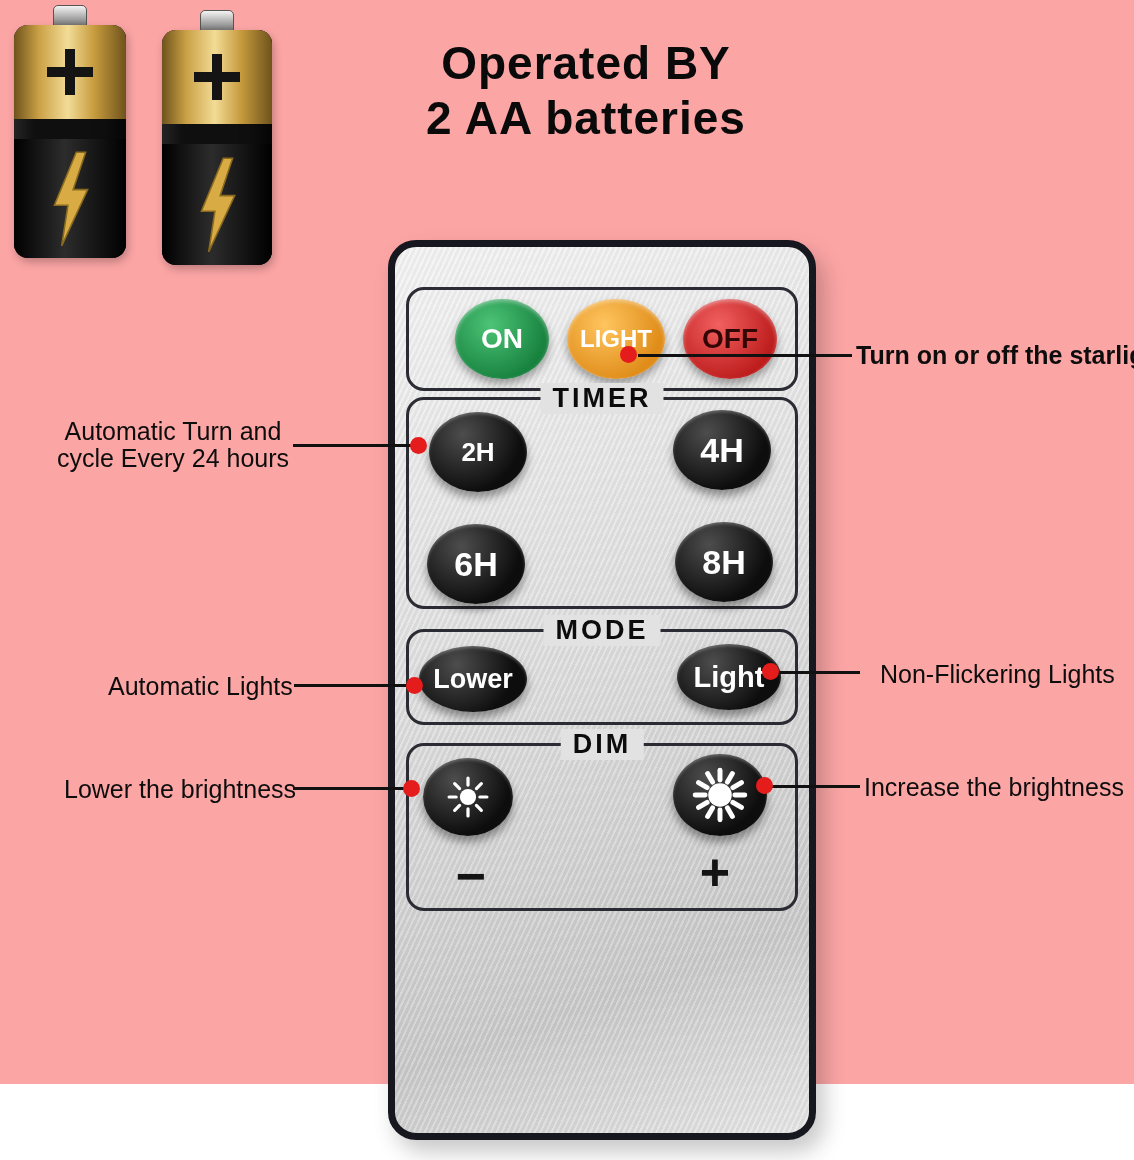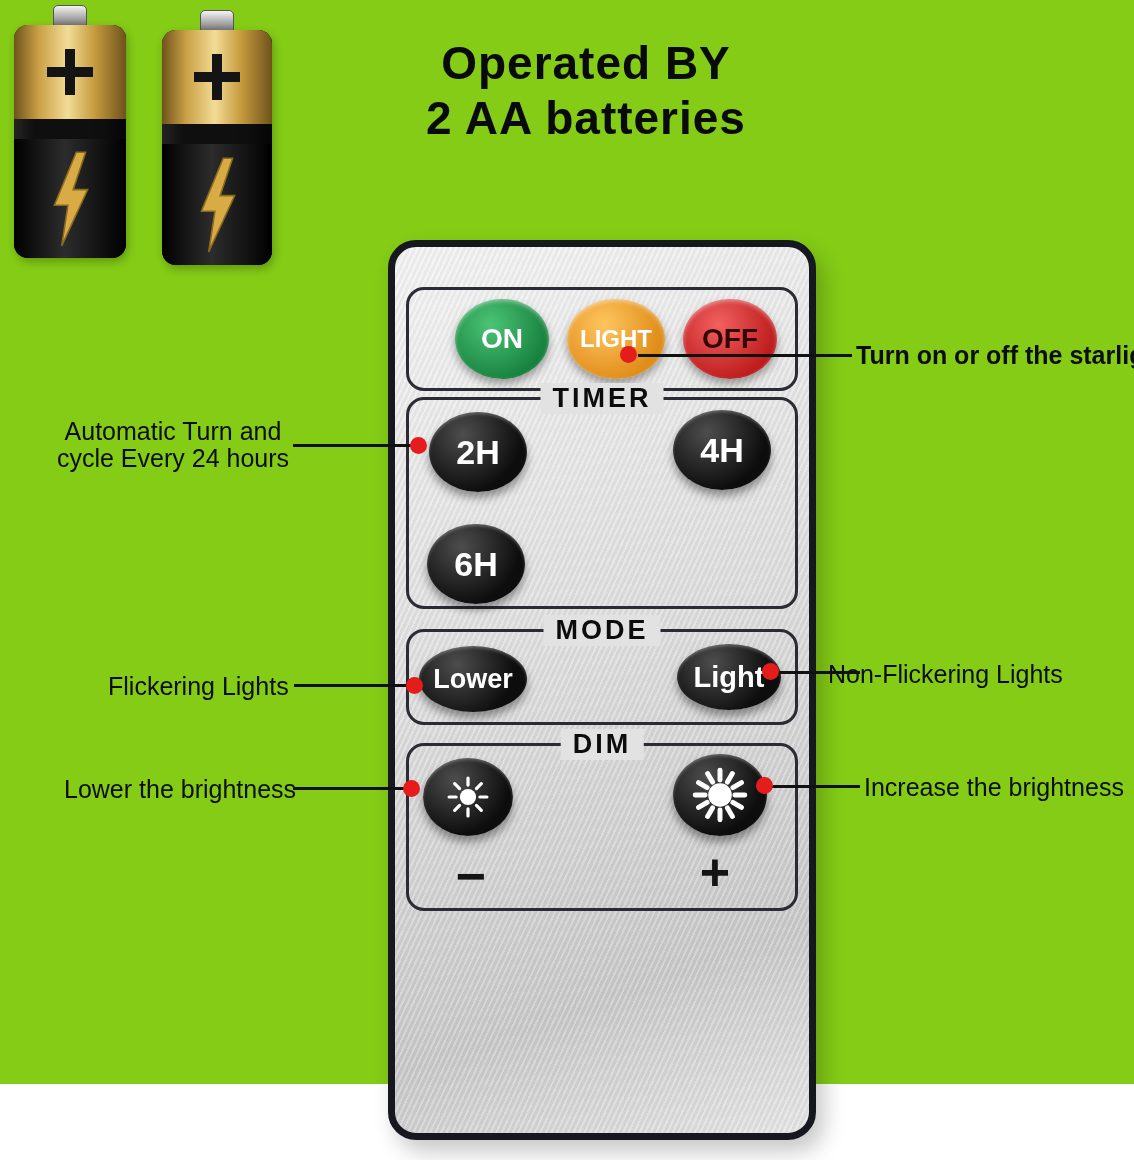--- a/index.html
+++ b/index.html
@@ -1,17 +1,17 @@
 <!DOCTYPE html>
 <html><head>
 <meta charset="utf-8">
 <style>
   html,body{margin:0;padding:0;background:#fff;}
   body{width:1134px;height:1160px;overflow:hidden;font-family:"Liberation Sans",sans-serif;color:#0d0d0d;}
-  .page{position:relative;width:1134px;height:1084px;background:#84cc16;}
+  .page{position:relative;width:1134px;height:1084px;background:#fca5a5;}
 
   
   .headline{position:absolute;left:408px;top:36px;width:356px;text-align:center;
             font-weight:bold;font-size:46px;line-height:55px;color:#0a0a0a;letter-spacing:1px;}
 
   
   .battery{position:absolute;}
   .battery .terminal{position:absolute;top:0;left:50%;transform:translateX(-50%);width:34px;height:22px;
       background:linear-gradient(180deg,#f4f4f4,#9a9a9a 70%,#6f6f6f);border:1px solid #555;
       border-radius:5px 5px 2px 2px;box-sizing:border-box;}
@@ -44,21 +44,21 @@
   .pbtn.light{width:98px;background:radial-gradient(circle at 38% 32%,#ffc55f,#df8c18 72%);color:#fff;font-size:24px;}
   .pbtn.off{background:radial-gradient(circle at 38% 32%,#f26060,#bd1c1c 72%);color:#330606;font-size:28px;align-items:center;}
 
   .timer-group{left:11px;top:150px;width:392px;height:212px;text-align:right;}
   .mode-group{left:11px;top:382px;width:392px;height:96px;}
   .dim-group{left:11px;top:496px;width:392px;height:168px;}
 
   .kbtn{position:absolute;border-radius:50%;display:flex;align-items:center;justify-content:center;
       background:radial-gradient(circle at 35% 28%,#4d4d4d,#0d0d0d 68%);color:#fff;font-weight:bold;
       box-shadow:0 6px 9px rgba(0,0,0,.38), inset 0 2px 3px rgba(255,255,255,.25);}
-  .kbtn.t1{left:20px;top:12px;width:98px;height:80px;font-size:34px;}
+  .kbtn.t1{left:20px;top:12px;width:98px;height:80px;font-size:26px;}
   .kbtn.t2{left:264px;top:10px;width:98px;height:80px;font-size:34px;}
   .kbtn.t3{left:18px;top:124px;width:98px;height:80px;font-size:34px;}
   .kbtn.t4{left:266px;top:122px;width:98px;height:80px;font-size:34px;}
   .kbtn.candle{left:10px;top:14px;width:108px;height:66px;font-size:27px;}
   .kbtn.lightm{left:268px;top:12px;width:104px;height:66px;font-size:29px;}
   .kbtn.dim-down{left:14px;top:12px;width:90px;height:78px;}
   .kbtn.dim-up{left:264px;top:8px;width:94px;height:82px;}
   .sun-svg{width:54px;height:54px;}
   .sun-svg.big{width:62px;height:62px;}
   .dim-sign{position:absolute;width:80px;text-align:center;font-weight:bold;font-size:52px;color:#141414;line-height:52px;}
@@ -130,20 +130,23 @@
     <div class="group timer-group">
       <div class="group-label">TIMER</div>
       <div class="kbtn t1">
         <span>2H</span>
       </div>
       <div class="kbtn t2">
         <span>4H</span>
       </div>
       <div class="kbtn t3">
         <span>6H</span>
+      </div>
+      <div class="kbtn t4">
+        <span>8H</span>
       </div>
     </div>
 
     <div class="group mode-group">
       <div class="group-label">MODE</div>
       <div class="kbtn candle">
         <span>Lower</span>
       </div>
       <div class="kbtn lightm">
         <span>Light</span>
@@ -196,25 +199,25 @@
   <div class="ann-line" style="left: 638px; top: 354px; width: 214px; background: rgb(17, 17, 17);"></div>
   <div class="ann-dot" style="left: 620px; top: 346px; background: rgb(228, 28, 28);"></div>
 
   <div class="ann center" style="left:55px;top:418px;width:236px;">
     <div>Automatic Turn and</div>
     <div>cycle Every 24 hours</div>
   </div>
   <div class="ann-line" style="left: 293px; top: 444px; width: 122px; background: rgb(17, 17, 17);"></div>
   <div class="ann-dot" style="left: 410px; top: 437px; background: rgb(228, 28, 28);"></div>
 
-  <div class="ann" style="left:108px;top:672px;">Flickering Lights</div>
+  <div class="ann" style="left:108px;top:672px;">Automatic Lights</div>
   <div class="ann-line" style="left: 294px; top: 684px; width: 118px; background: rgb(17, 17, 17);"></div>
   <div class="ann-dot" style="left: 406px; top: 677px; background: rgb(228, 28, 28);"></div>
 
-  <div class="ann" style="left:828px;top:660px;">Non-Flickering Lights</div>
+  <div class="ann" style="left:880px;top:660px;">Non-Flickering Lights</div>
   <div class="ann-line" style="left: 774px; top: 671px; width: 86px; background: rgb(17, 17, 17);"></div>
   <div class="ann-dot" style="left: 762px; top: 663px; background: rgb(228, 28, 28);"></div>
 
   <div class="ann" style="left:64px;top:775px;">Lower the brightness</div>
   <div class="ann-line" style="left: 293px; top: 787px; width: 116px; background: rgb(17, 17, 17);"></div>
   <div class="ann-dot" style="left: 403px; top: 780px; background: rgb(228, 28, 28);"></div>
 
   <div class="ann" style="left:864px;top:773px;">Increase the brightness</div>
   <div class="ann-line" style="left: 770px; top: 785px; width: 90px; background: rgb(17, 17, 17);"></div>
   <div class="ann-dot" style="left: 756px; top: 777px; background: rgb(228, 28, 28);"></div>

